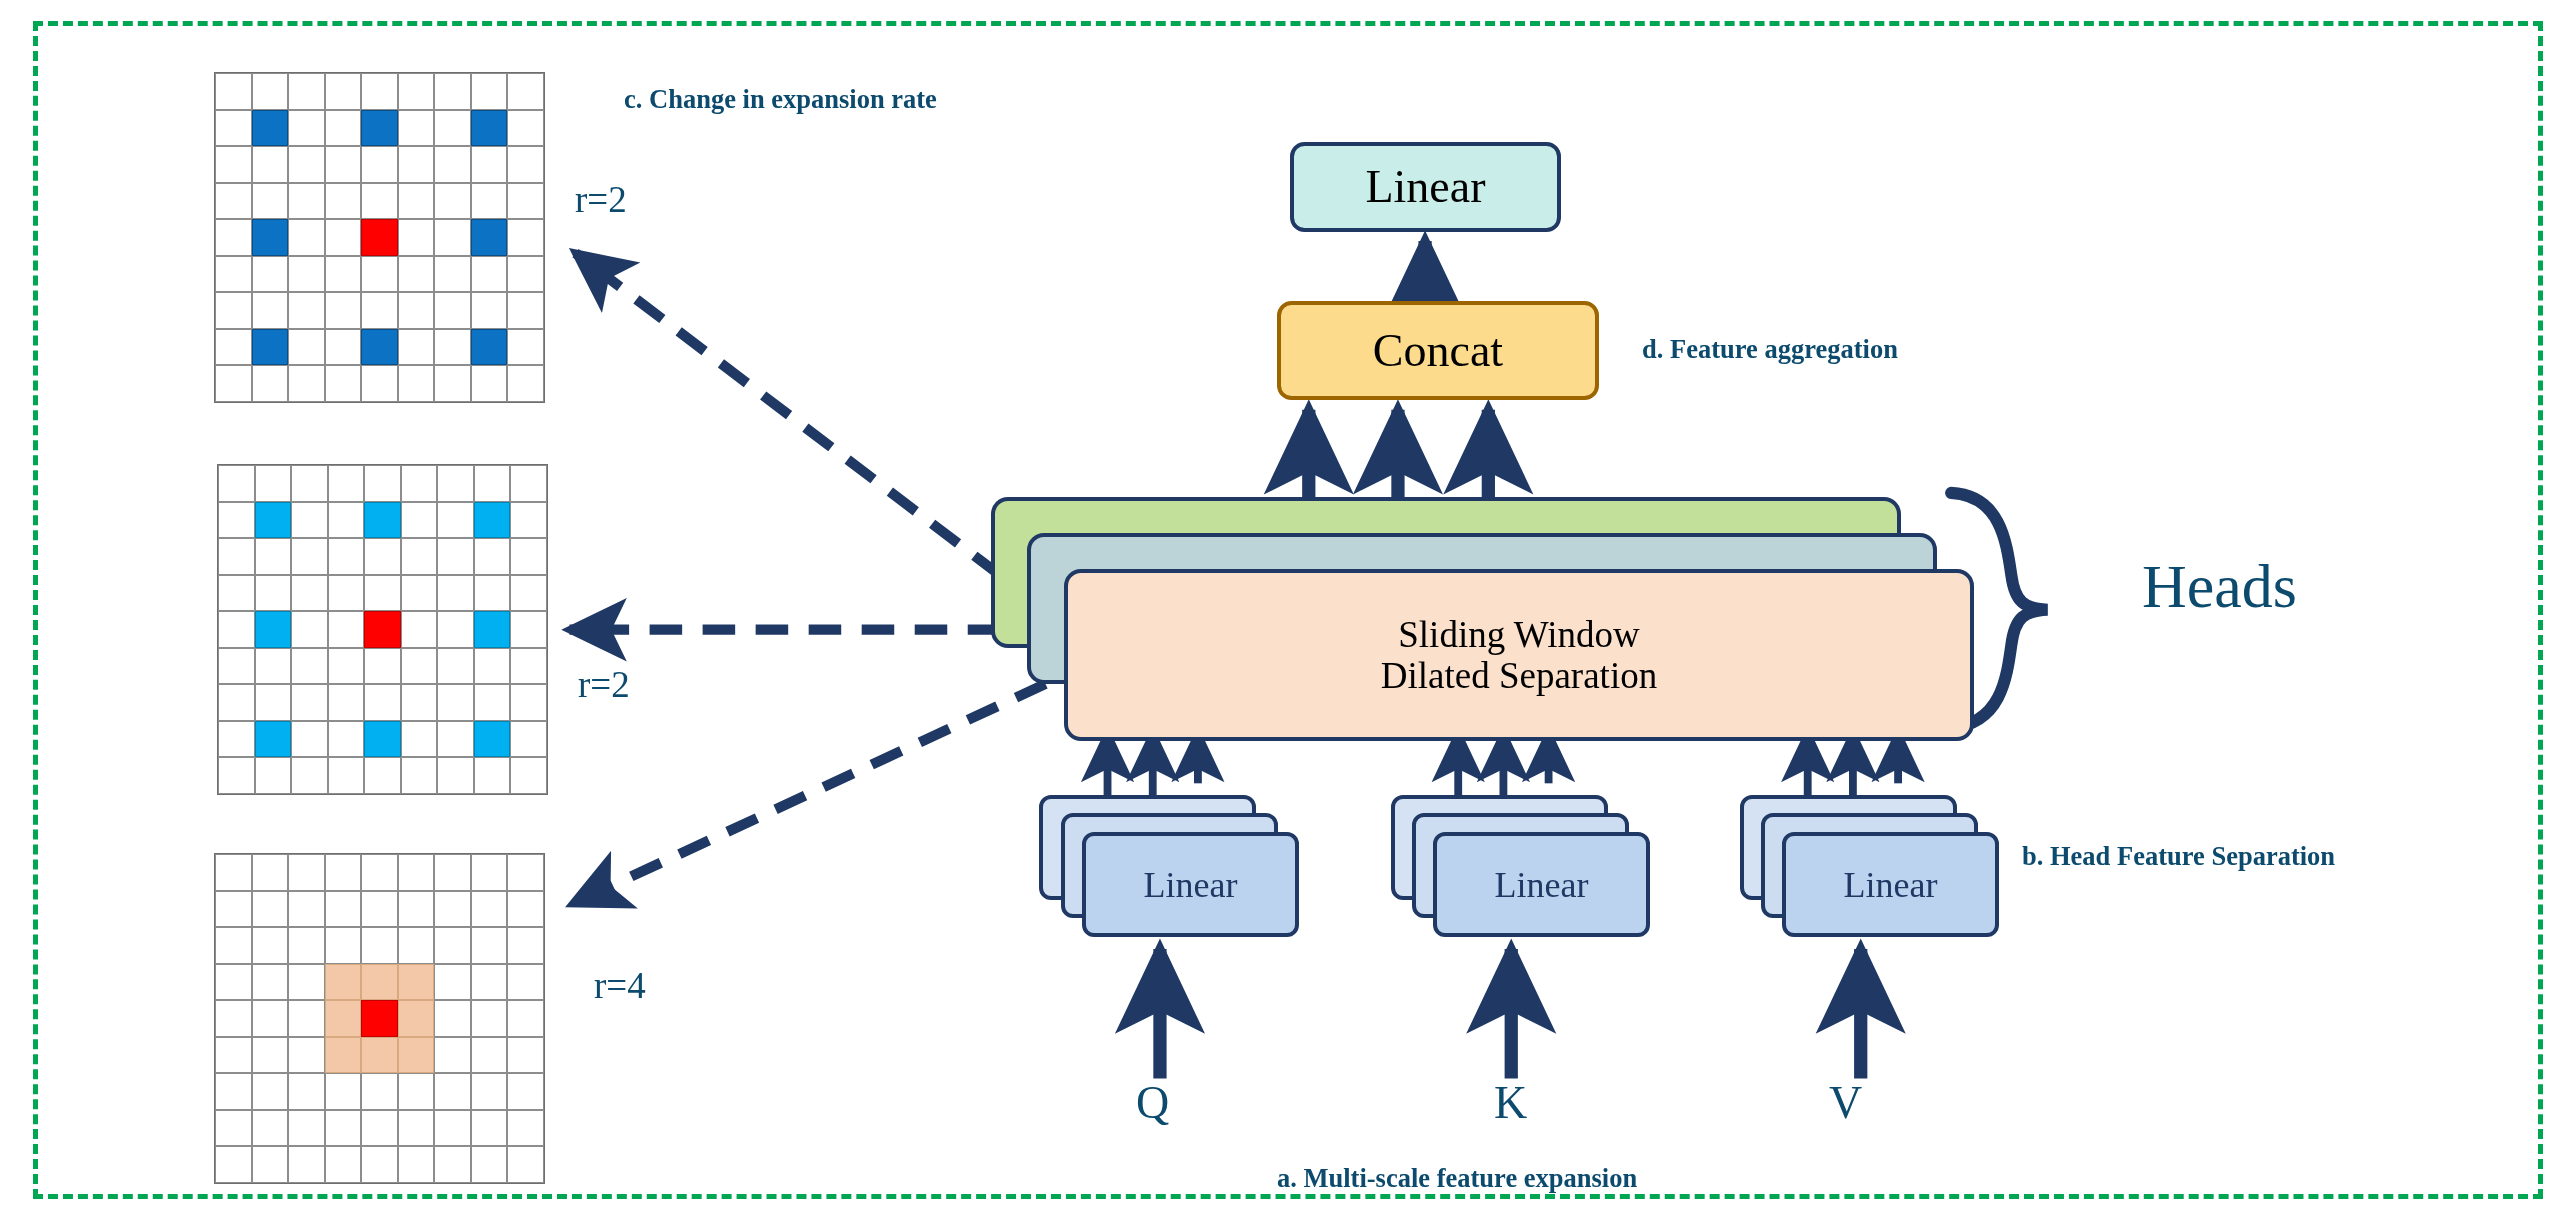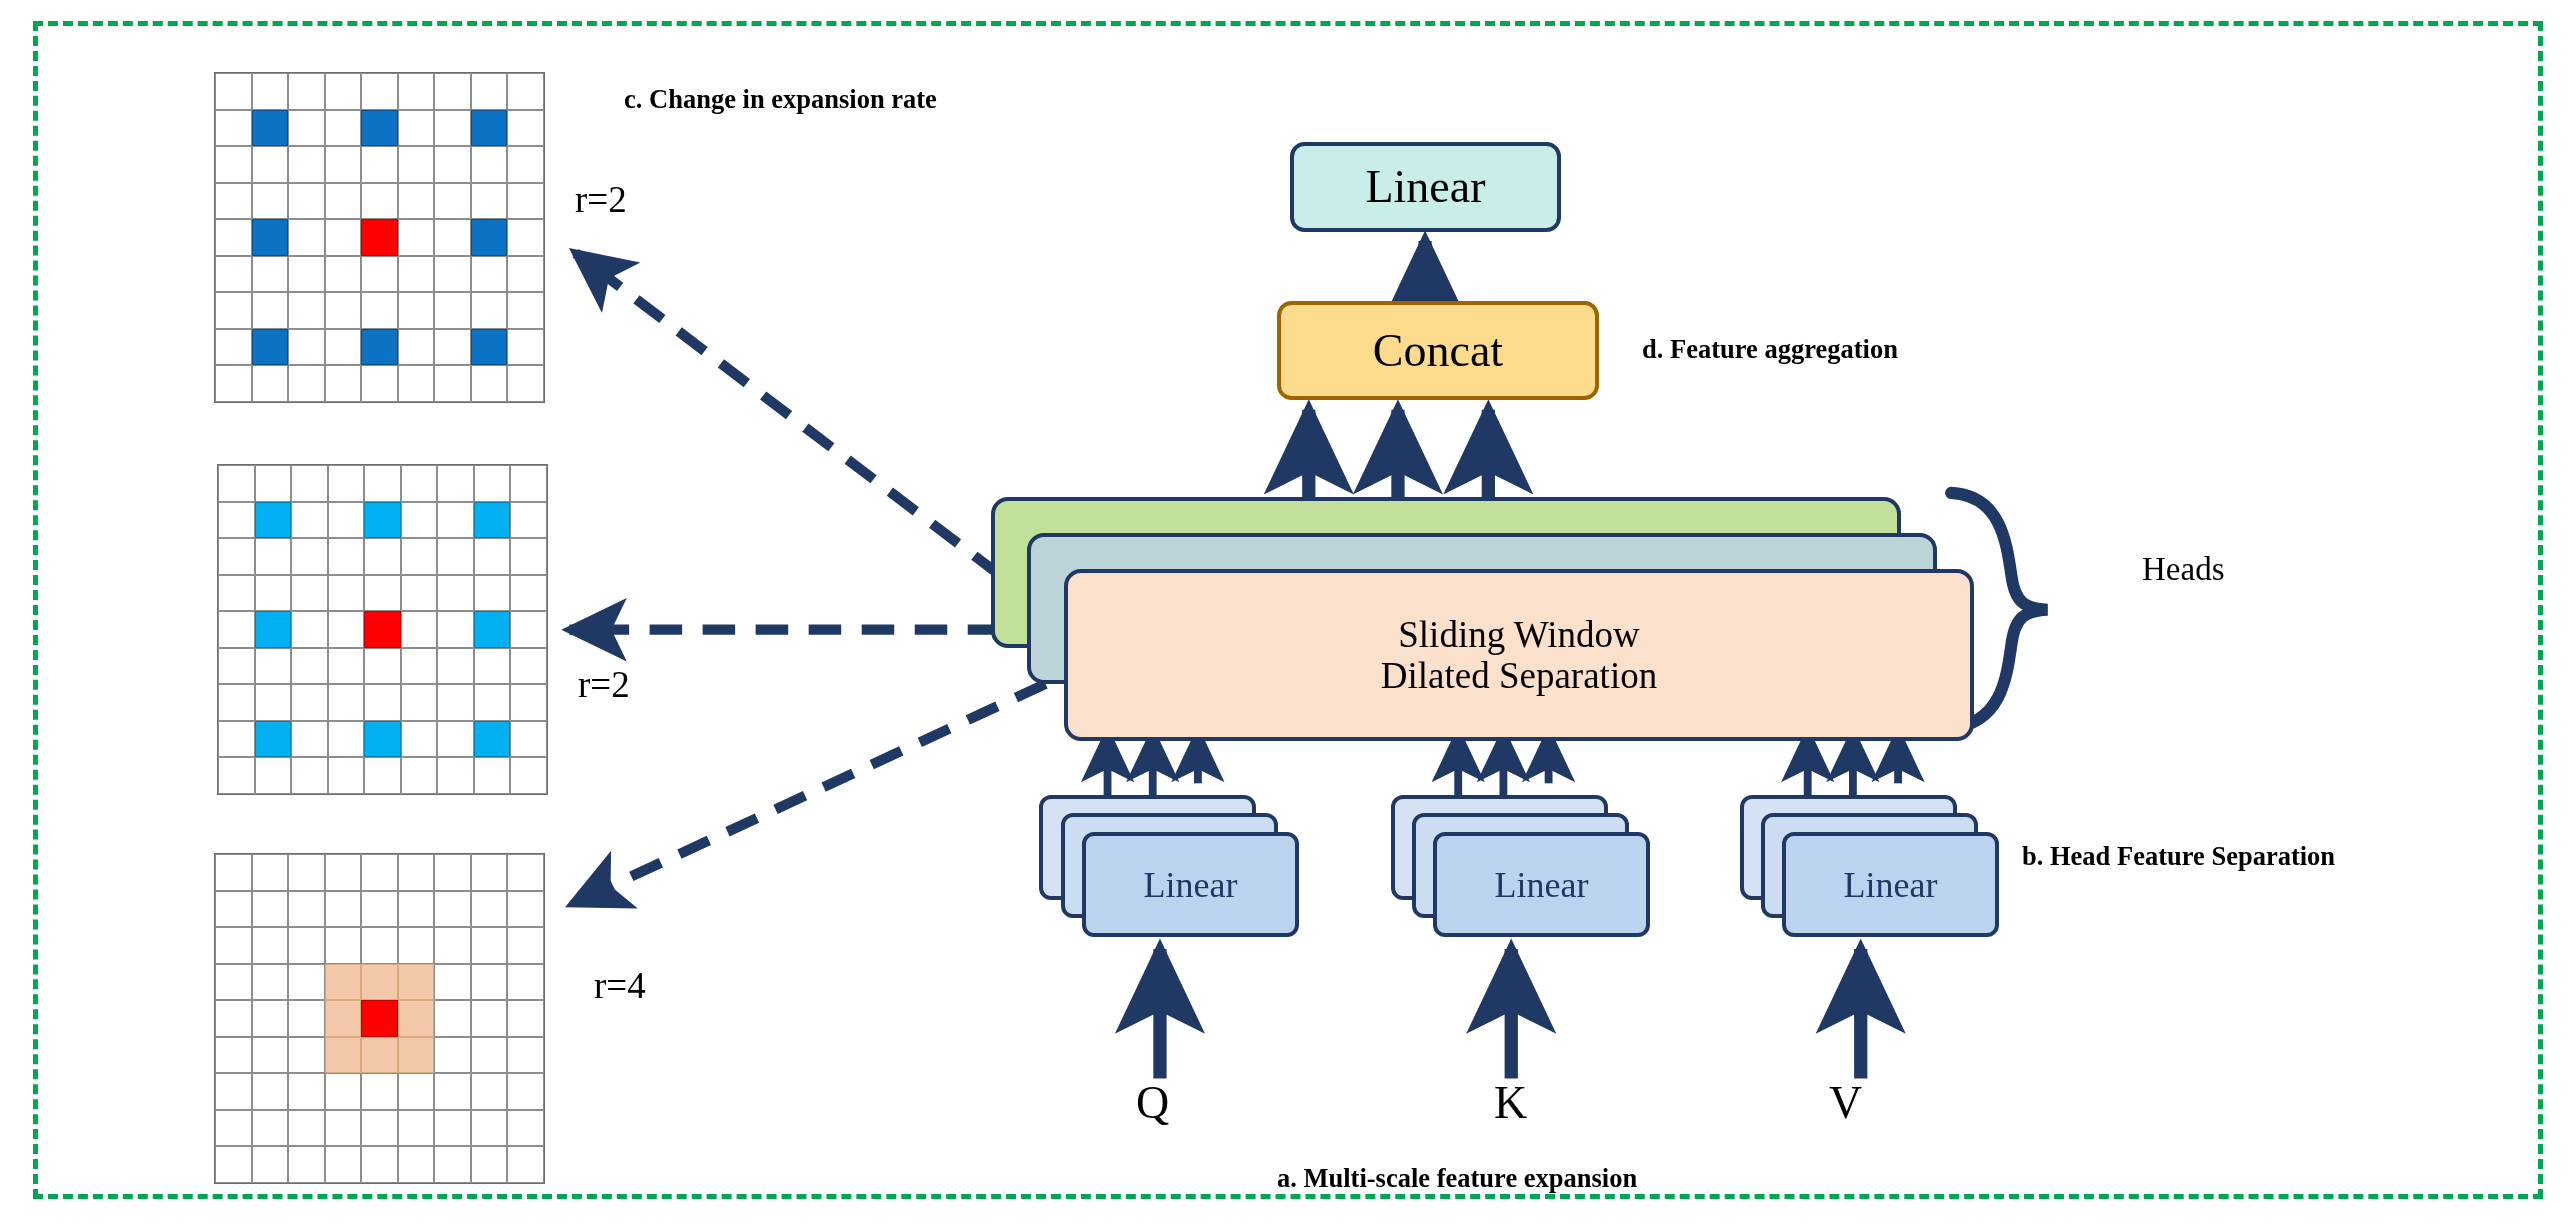--- a/index.html
+++ b/index.html
@@ -44,32 +44,32 @@
   .grid .cell.peach{background:#F3C8A8;border-color:#d8a87f;}
 
   #grid-r3{left:214px;top:72px;width:331px;height:331px;}
   #grid-r2{left:217px;top:464px;width:331px;height:331px;}
   #grid-r1{left:214px;top:853px;width:331px;height:331px;}
 
   
   #overlay{position:absolute;left:0;top:0;width:2576px;height:1228px;}
 
   
-  .lbl{position:absolute;white-space:nowrap;color:#000000;}
+  .lbl{position:absolute;white-space:nowrap;color:#0c4a6e;}
 
   #label-c{left:624px;top:84px;font-size:26.5px;font-weight:bold;}
   #label-d{left:1642px;top:334px;font-size:26.5px;font-weight:bold;}
   #label-b{left:2022px;top:841px;font-size:26.5px;font-weight:bold;}
   #label-a{left:1277px;top:1163px;font-size:26.5px;font-weight:bold;}
 
   #label-r3{left:575px;top:178px;font-size:37px;}
   #label-r2{left:578px;top:663px;font-size:37px;}
   #label-r1{left:594px;top:964px;font-size:37px;}
 
-  #label-heads{left:2142px;top:551px;font-size:33px;}
+  #label-heads{left:2142px;top:551px;font-size:62px;}
 
   #label-q{left:1136px;top:1076px;font-size:46px;}
   #label-k{left:1494px;top:1076px;font-size:46px;}
   #label-v{left:1829px;top:1076px;font-size:46px;}
 
   
   .box{
     position:absolute;
     box-sizing:border-box;
     display:flex;

